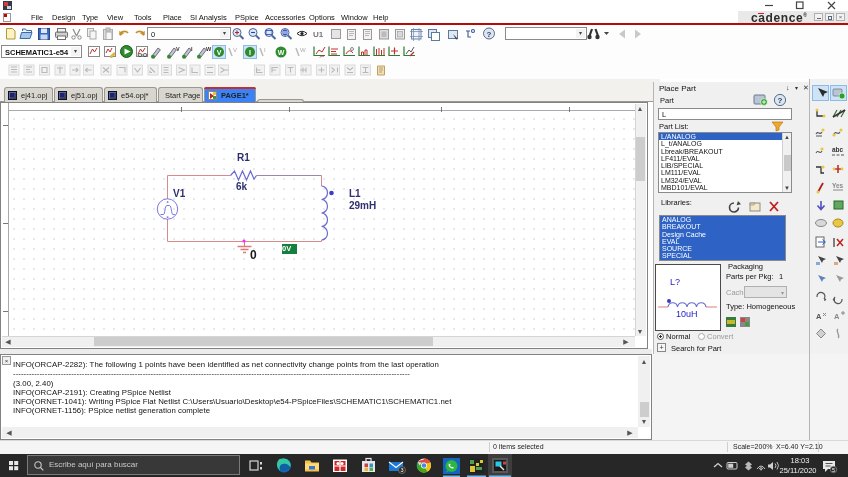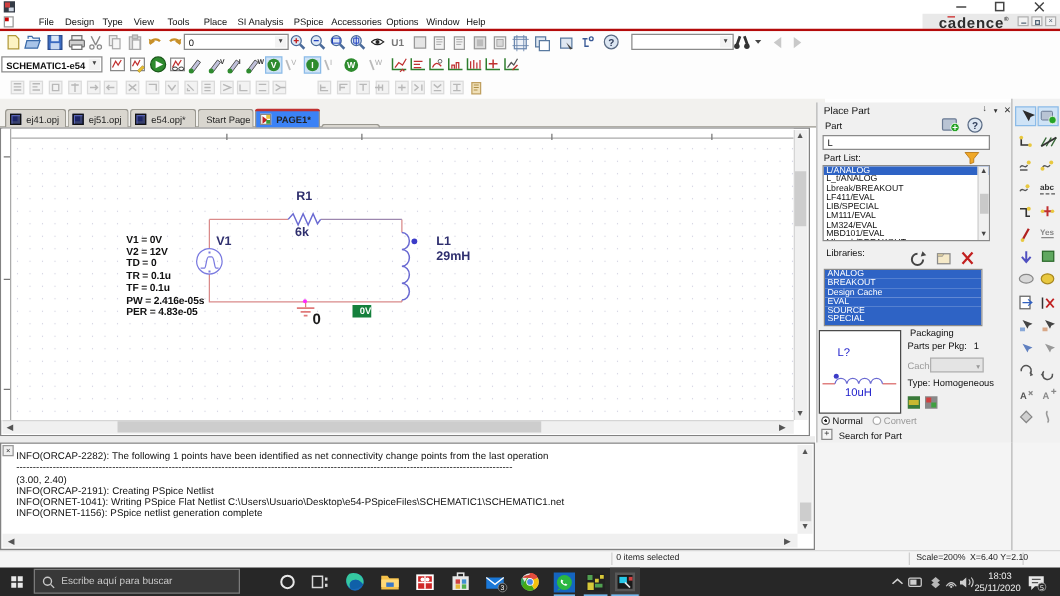--- a/index.html
+++ b/index.html
@@ -54,21 +54,21 @@
 .li.sel { background:#2e63c5; color:#fff; }
 
 #palette { left:809px; top:79px; width:39px; height:276px; background:#f1f1f1; border-left:1px solid #b5b5b5; }
 
 #logwin { left:0; top:354px; width:652px; height:86px; background:#fff; border:1px solid #828282; font-size:7.8px; color:#111; letter-spacing:0.05px;padding-left:39px; }
 #logwin .line { position:absolute; left:12px; white-space:nowrap; }
 
 #statusbar { left:0; top:440px; width:848px; height:14px; background:#f5f5f5; font-size:7px; color:#222; }
 
 #taskbar { left:0; top:454px; width:848px; height:23px; background:#272727; }
-#searchbox { position:absolute; left:27px; top:1px; width:165px; height:20px; background:#383838; border:1px solid #7a7a7a; color:#c9c9c9; font-size:8px; }
+#searchbox { position:absolute; left:27px; top:1px; width:213px; height:20px; background:#383838; border:1px solid #7a7a7a; color:#c9c9c9; font-size:8px; }
 </style>
 </head>
 <body>
 <div class="abs" id="titlebar">
   <div id="appicon"></div>
   <svg width="100" height="11" style="position:absolute; left:748px; top:0;">
     <path d="M17,5.5 h8" stroke="#444" stroke-width="1.2"></path>
     <rect x="48.5" y="2" width="6.5" height="6.5" fill="none" stroke="#444" stroke-width="1.2"></rect>
     <path d="M80,2 l7,7 m0,-7 l-7,7" stroke="#444" stroke-width="1.2"></path>
   </svg>
@@ -391,22 +391,21 @@
     <path d="M238,246.5 H252 M241,249.5 H249 M243.5,252.5 H246.5" stroke="#e07a7a" stroke-width="1.4"></path>
     <circle cx="244.5" cy="241" r="1.6" fill="#ff28ff"></circle>
   </svg>
 
   <div style="position:absolute; left:236px; top:49px; font-size:10px; font-weight:bold; color:#2f2f6e;">R1</div>
   <div style="position:absolute; left:235px; top:77.5px; font-size:10px; font-weight:bold; color:#2f2f6e;">6k</div>
   <div style="position:absolute; left:172px; top:85px; font-size:10px; font-weight:bold; color:#2f2f6e;">V1</div>
   <div style="position:absolute; left:348px; top:84.5px; font-size:10px; font-weight:bold; color:#2f2f6e;">L1</div>
   <div style="position:absolute; left:348px; top:96.5px; font-size:10px; font-weight:bold; color:#2f2f6e;">29mH</div>
   <div style="position:absolute; left:249px; top:145px; font-size:12px; font-weight:bold; color:#1a1a1a;">0</div>
-  <div style="position:absolute; left:100px; top:84px; font-size:8.2px; letter-spacing:-0.1px; font-weight:bold; color:#111; line-height:9.7px; white-space:nowrap;">V1 = 0V<br>V2 = 12V<br>TD = 0<br>TR = 0.1u<br>TF = 0.1u<br>PW = 2.416e-05s<br>PER = 4.83e-05</div>
-  <div style="position:absolute; left:281px; top:141px; width:15px; height:10px; background:#15803d; color:#fff; font-size:7.5px; font-weight:bold; text-align:right; line-height:10px;">0V</div>
+  <div style="position:absolute; left:281px; top:141px; width:15px; height:10px; background:#15803d; color:#fff; font-size:7.5px; font-weight:bold; text-align:left; line-height:10px;">0V</div>
 </div>
 <div class="abs" style="left:0; top:349px; width:652px; height:5px; background:#ececec;"></div>
 <div class="abs" id="panel">
   <div class="lbl" style="left:5px; top:2px; font-size:8px;text-align:center;">Place Part</div>
   <div class="lbl" style="left:132px; top:2px; font-size:7px; color:#333;">↓</div>
   <div class="lbl" style="left:141px; top:2px; font-size:6px; color:#333;">▾</div>
   <div class="lbl" style="left:149px; top:2px; font-size:7px; color:#333;">✕</div>
   <div class="lbl" style="left:6px; top:14px;">Part</div>
   <svg style="position:absolute; left:99px; top:11px;" width="40" height="14">
     <rect x="1" y="2" width="11" height="9" rx="1" fill="#b9c4d4" stroke="#6b7b94"></rect>

